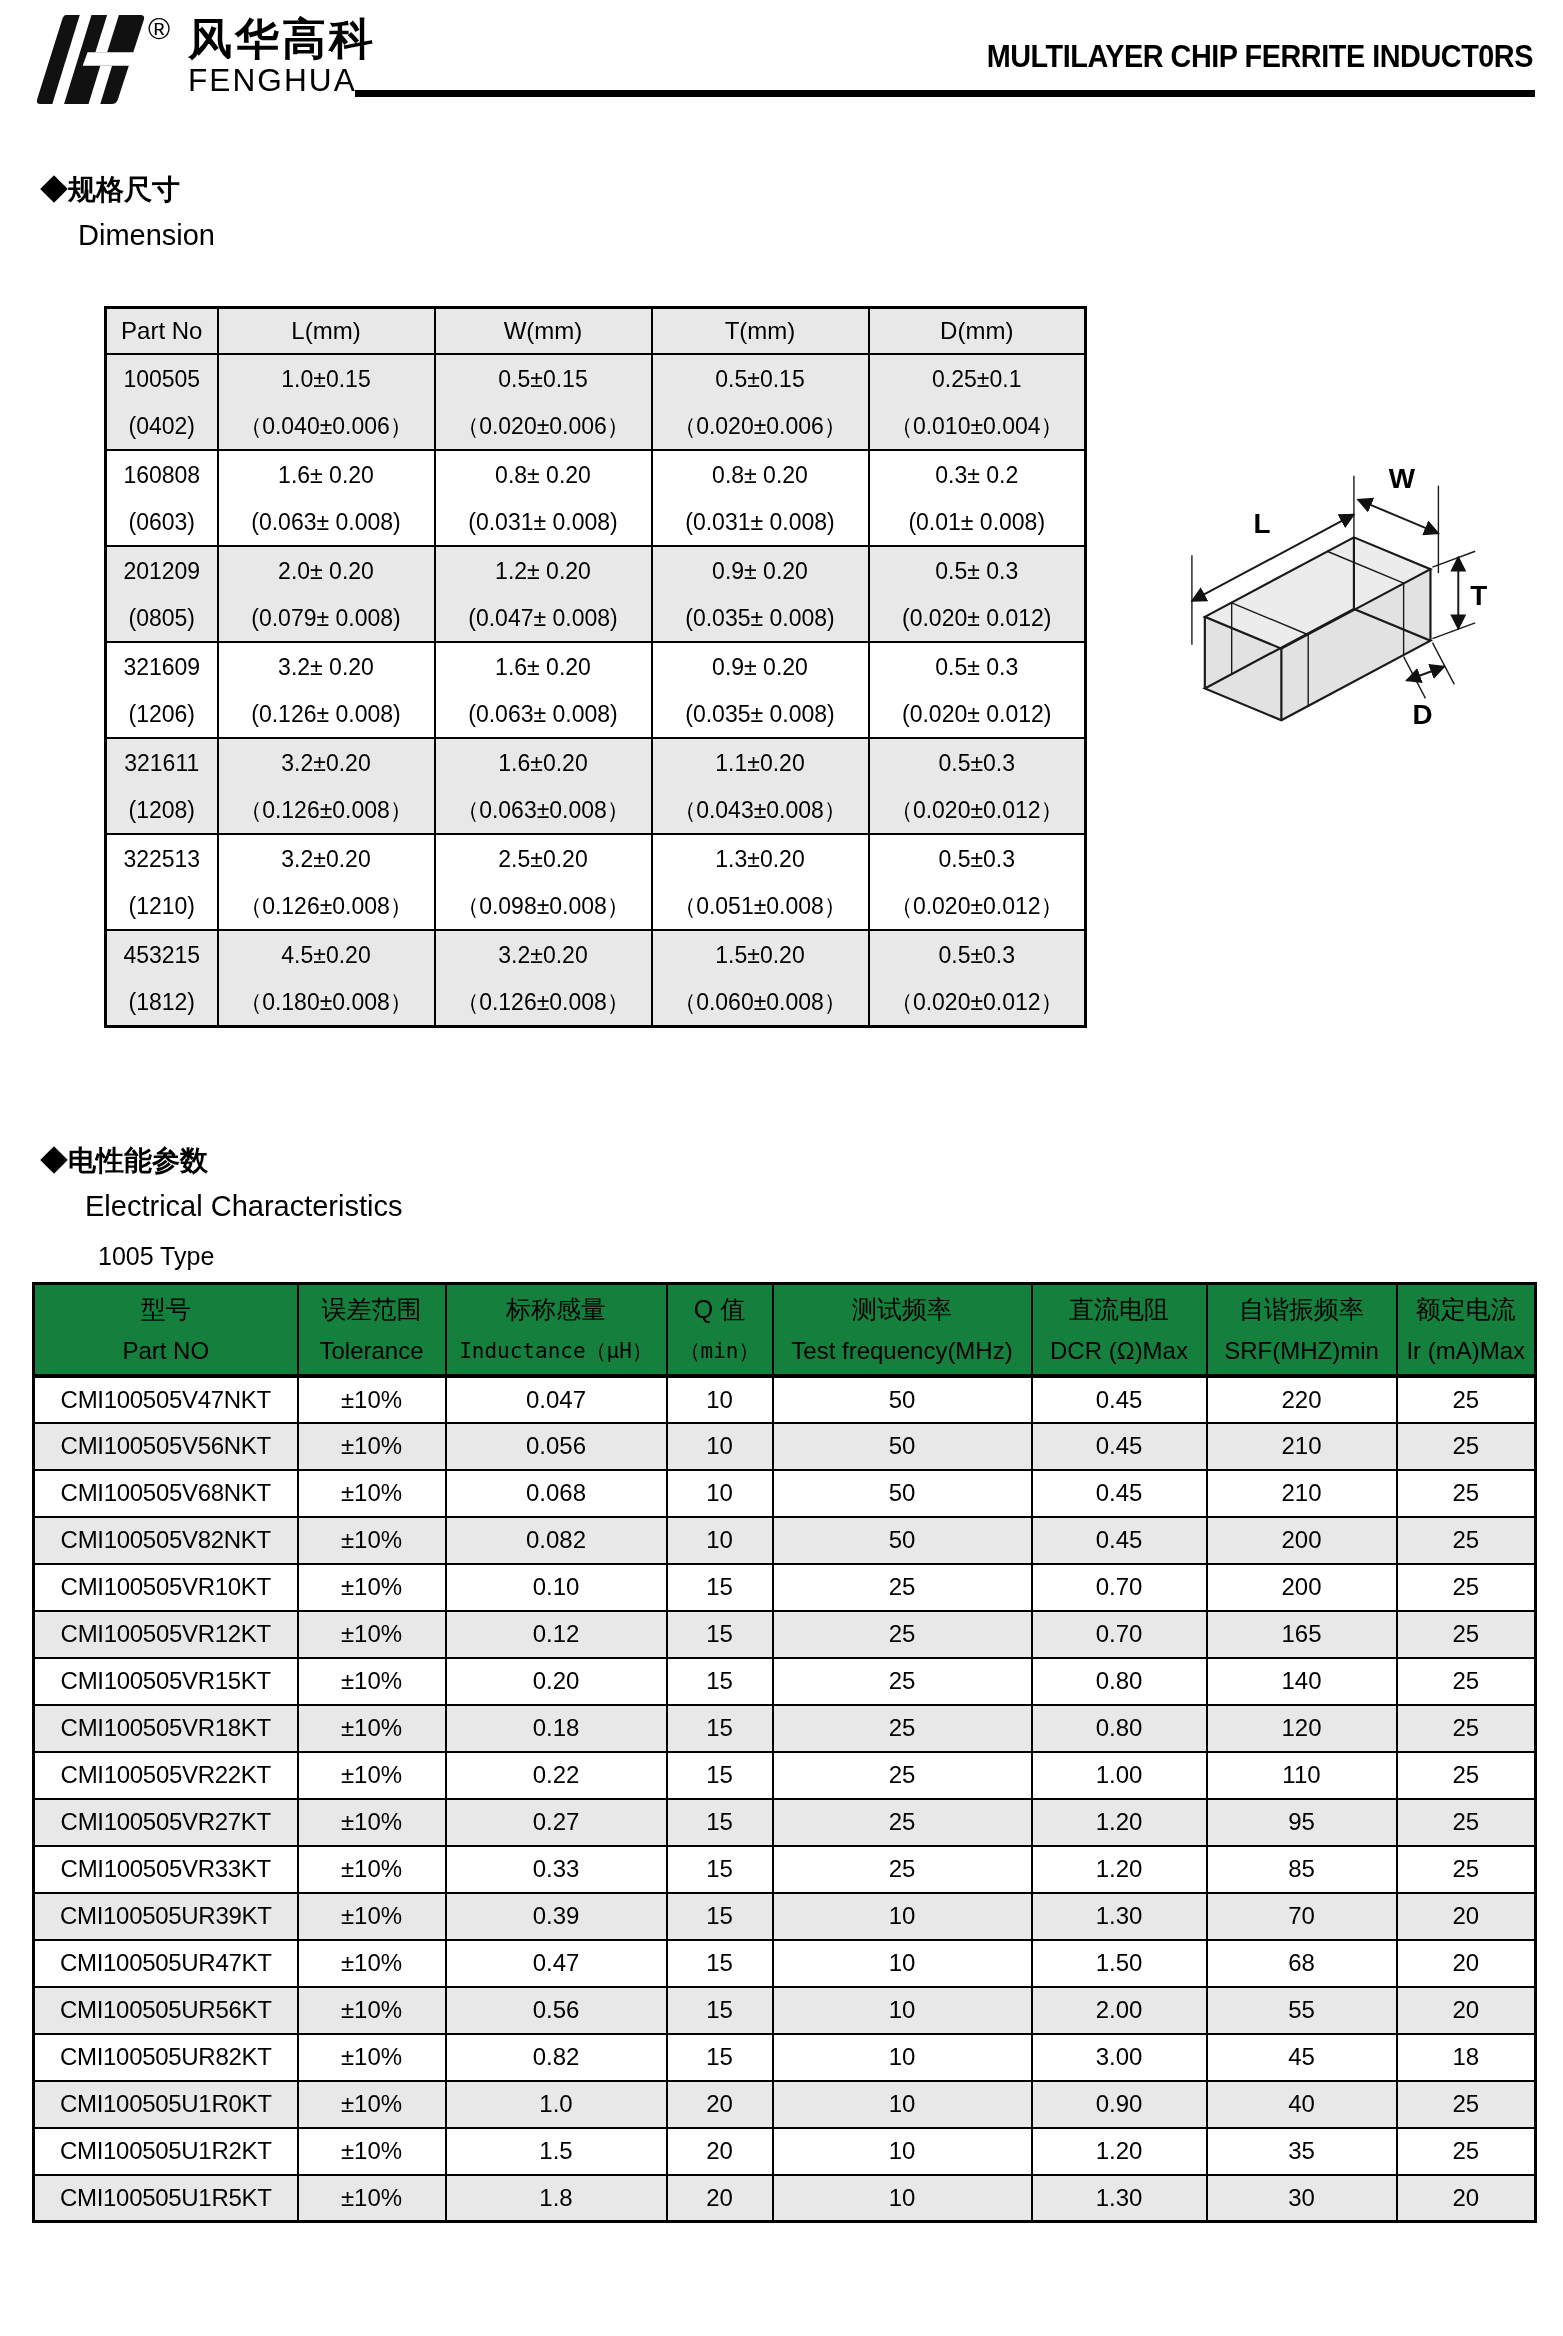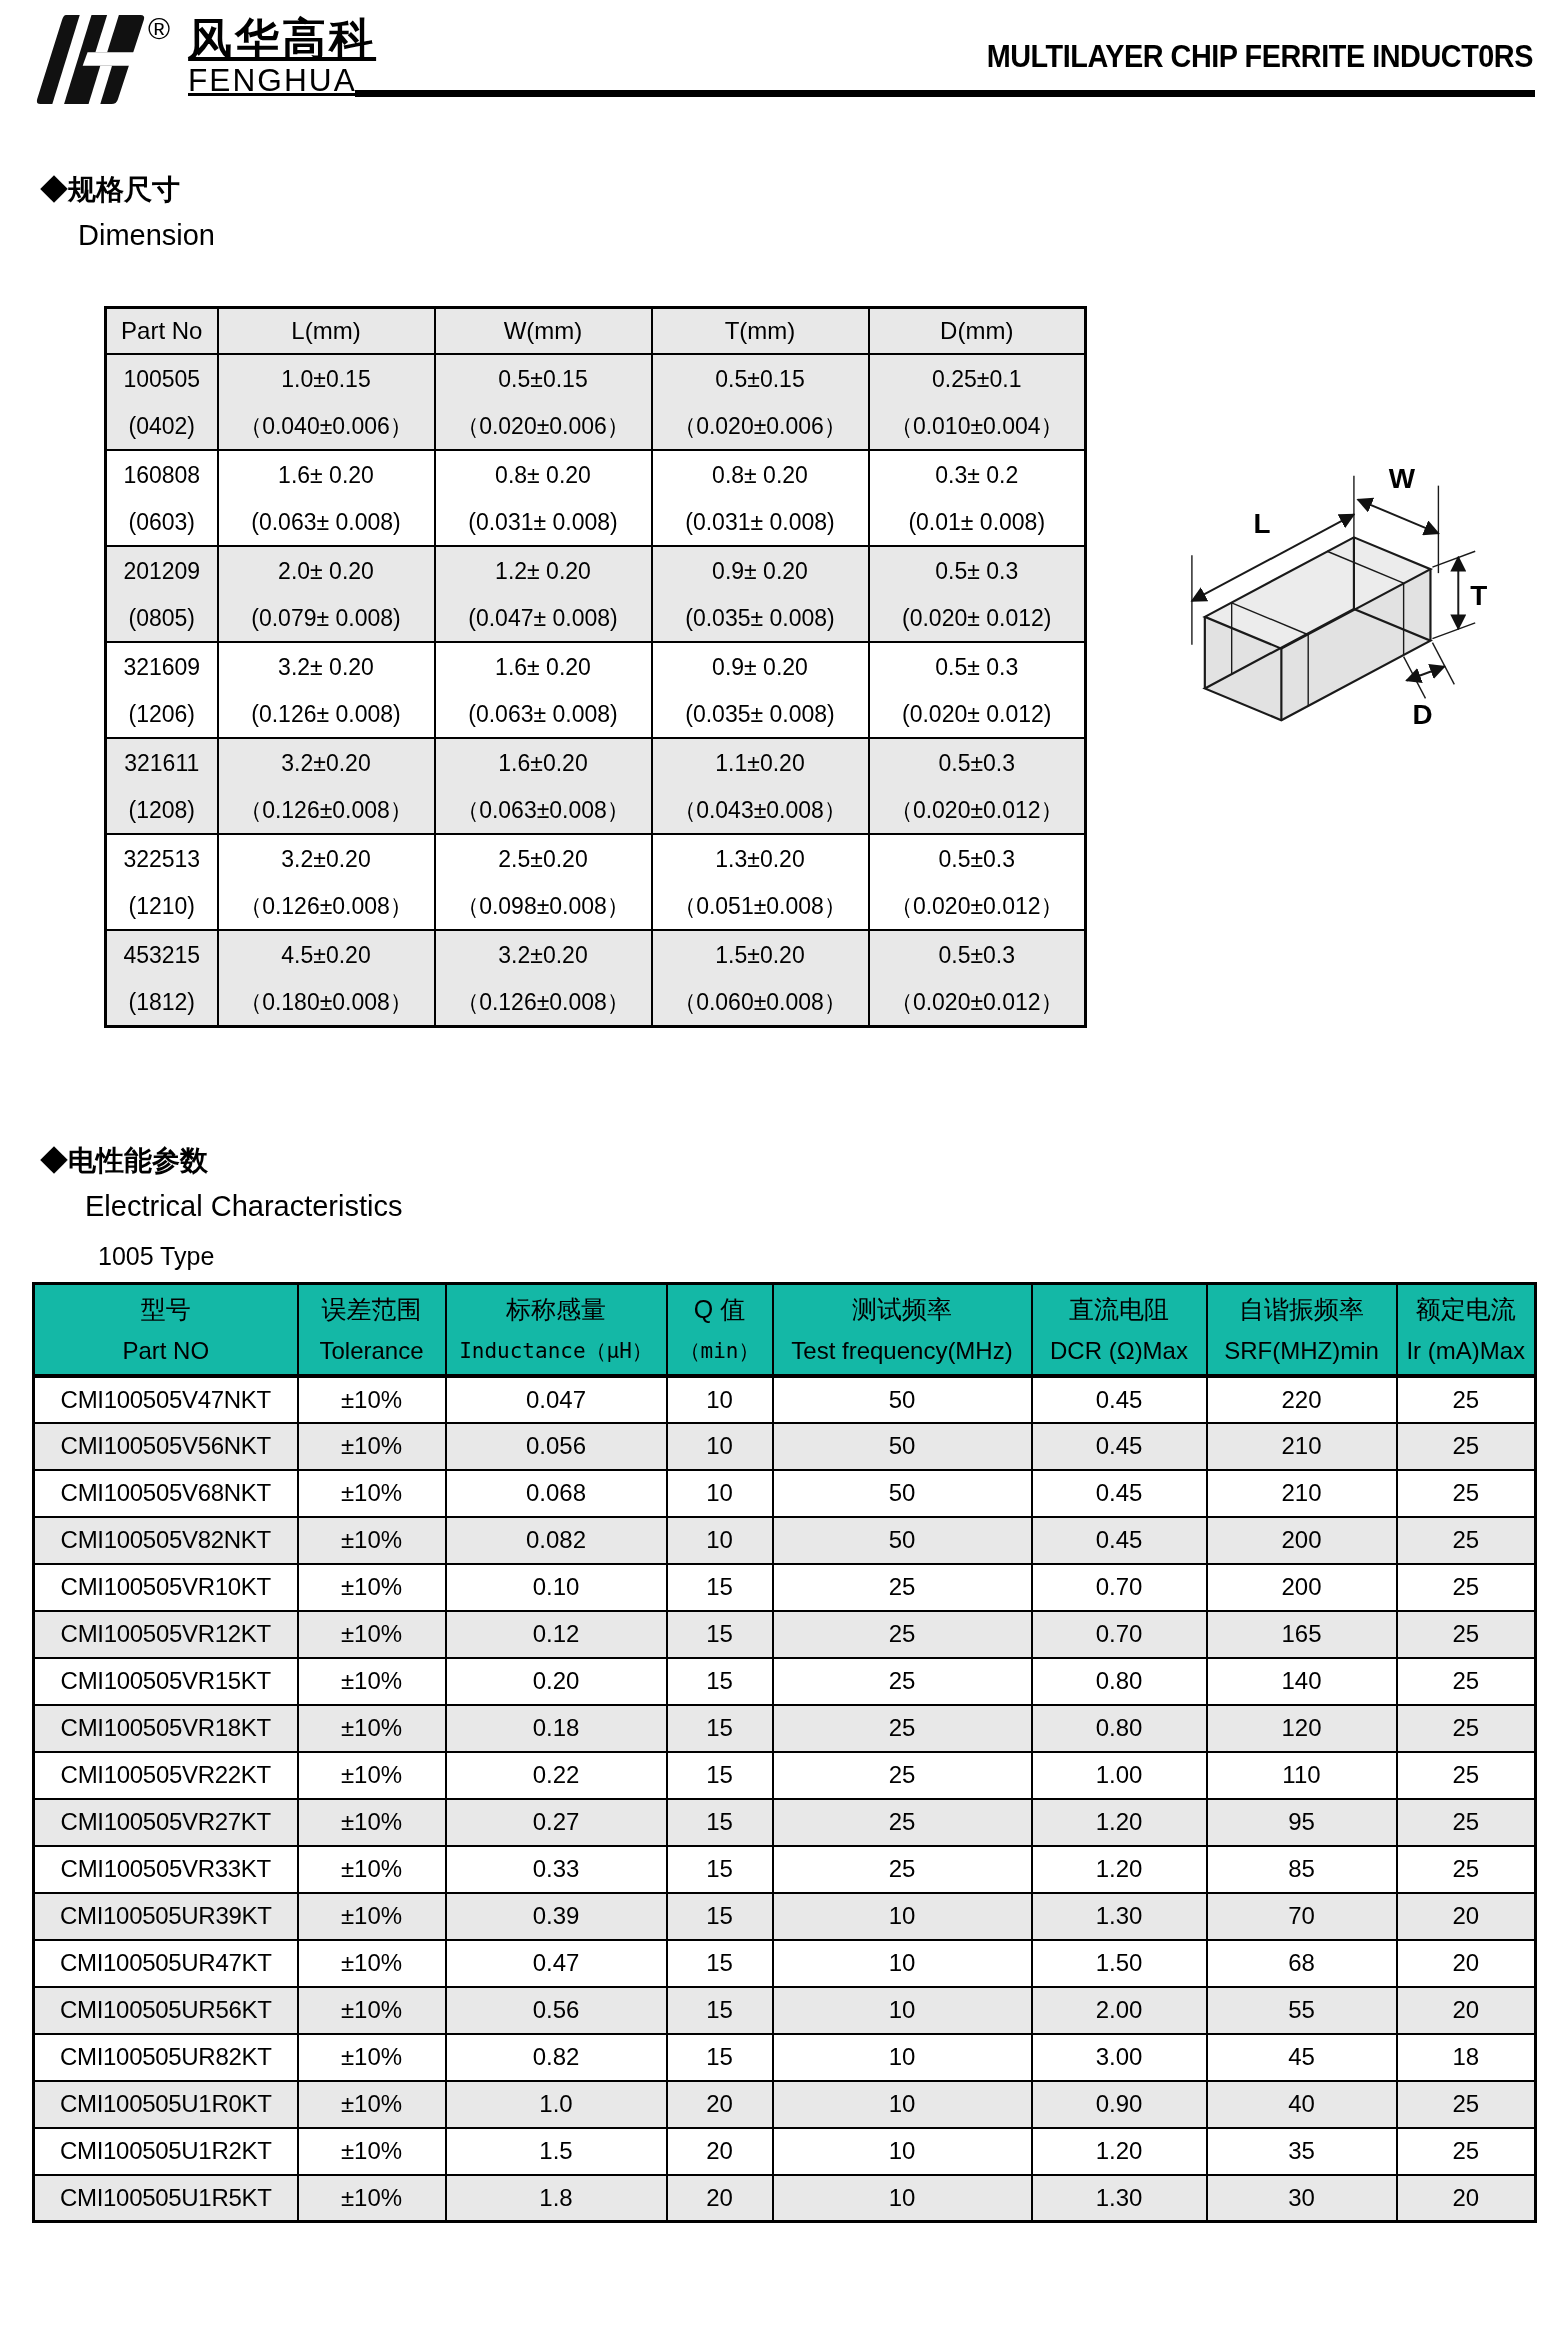--- a/index.html
+++ b/index.html
@@ -6,21 +6,21 @@
   * { margin:0; padding:0; box-sizing:border-box; }
   html,body { background:#fff; }
   body { width:1563px; height:2336px; position:relative;
          font-family:"Liberation Sans", sans-serif; color:#000; }
   .page { position:absolute; inset:0; background:#fff; overflow:hidden; }
 
   
   .logo { position:absolute; left:35px; top:12px; display:flex; align-items:flex-start; }
   .logo-mark { width:111px; height:94px; }
   .reg-mark { font-size:30px; line-height:30px; margin:2px 0 0 2px; }
-  .logo-text { margin:4px 16px 0 18px;text-decoration:underline; }
+  .logo-text { margin:4px 16px 0 18px; }
   .logo-cn { font-size:44px; font-weight:bold; letter-spacing:3px; line-height:46px;
              font-family:"Liberation Sans","DejaVu Sans",sans-serif; }
   .logo-en { font-size:31px; letter-spacing:2px; line-height:34px; margin-top:2px;
              transform:scaleX(1.02); transform-origin:left; }
   .header-rule { position:absolute; left:355px; top:90px; width:1180px; height:7px; background:#000; }
   .doc-title { position:absolute; top:38px; right:30px; font-size:32px; font-weight:bold;
                letter-spacing:-0.5px; transform:scaleX(0.9); transform-origin:right top; white-space:nowrap; }
 
   
   .sec-head-cn { position:absolute; left:40px; font-size:28px; font-weight:bold; }
@@ -40,21 +40,21 @@
   .chip-diagram { position:absolute; left:1122px; top:428px; width:438px; height:328px; }
   .chip-diagram .edge { stroke:#1a1a1a; stroke-width:2.2; fill:none; }
   .chip-diagram .thin { stroke:#1a1a1a; stroke-width:1.4; fill:none; }
   .chip-diagram .dim  { stroke:#1a1a1a; stroke-width:2; fill:none; }
   .chip-diagram .dlab { font:bold 28px "Liberation Sans",sans-serif; fill:#000; }
 
   
   .elec-table { position:absolute; left:32px; top:1282px; width:1502px;
                 border-collapse:collapse; table-layout:fixed; border:3px solid #000; }
   .elec-table th, .elec-table td { border:2px solid #000; text-align:center; vertical-align:middle; }
-  .elec-table thead th { height:92px; background:#14b8a6; font-weight:normal; border-bottom:4px solid #000; }
+  .elec-table thead th { height:92px; background:#15803d; font-weight:normal; border-bottom:4px solid #000; }
   .elec-table thead .hcn { font-size:25px; line-height:46px; height:46px; }
   .elec-table thead .hen { font-size:24px; line-height:38px; height:40px; }
   .elec-table thead th:nth-child(3) .hen,
   .elec-table thead th:nth-child(4) .hen { font-family:"DejaVu Sans Mono",monospace; font-size:21px; }
   .elec-table tbody td { height:47px; font-size:24px; }
   .elec-table tbody td.pn { letter-spacing:-0.3px; }
   .elec-table tbody tr:nth-child(even) { background:#e8e8e8; }
 </style>
 </head>
 <body>

